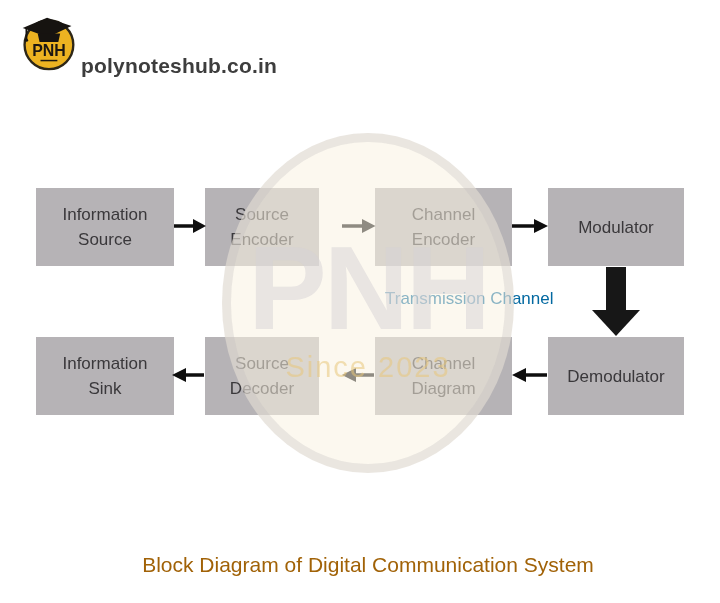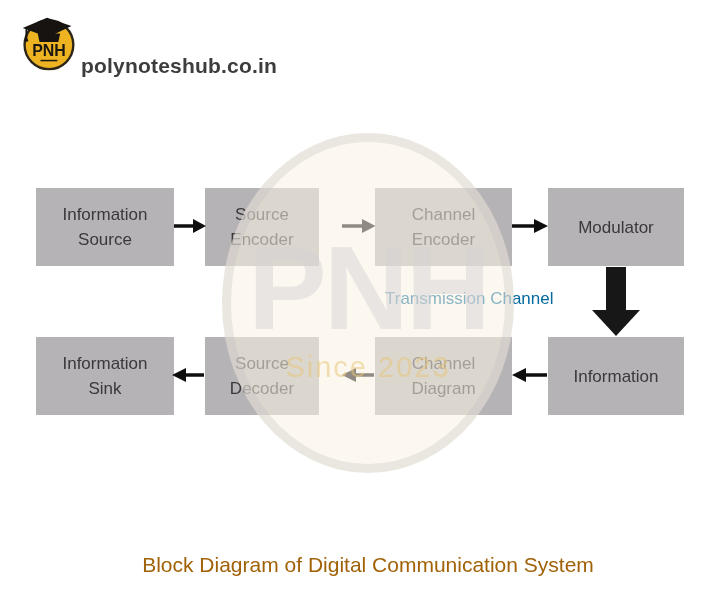--- a/index.html
+++ b/index.html
@@ -80,21 +80,21 @@
   </div>
 
   <div class="box r1 c1">Information Source</div>
   <div class="box r1 c2">Source Encoder</div>
   <div class="box r1 c3">Channel Encoder</div>
   <div class="box r1 c4">Modulator</div>
 
   <div class="box r2 c1">Information Sink</div>
   <div class="box r2 c2">Source Decoder</div>
   <div class="box r2 c3">Channel Diagram</div>
-  <div class="box r2 c4">Information</div>
+  <div class="box r2 c4">Demodulator</div>
 
   <div class="channel-label">Transmission Channel</div>
 
   <svg class="arrows" viewBox="0 0 720 603" aria-hidden="true">
 
     <g>
       <line x1="174" y1="226" x2="194" y2="226" stroke="#0e0e0e" stroke-width="3.5"></line>
       <polygon points="193,219 193,233 206,226" fill="#0e0e0e"></polygon>
     </g>
     <g>

